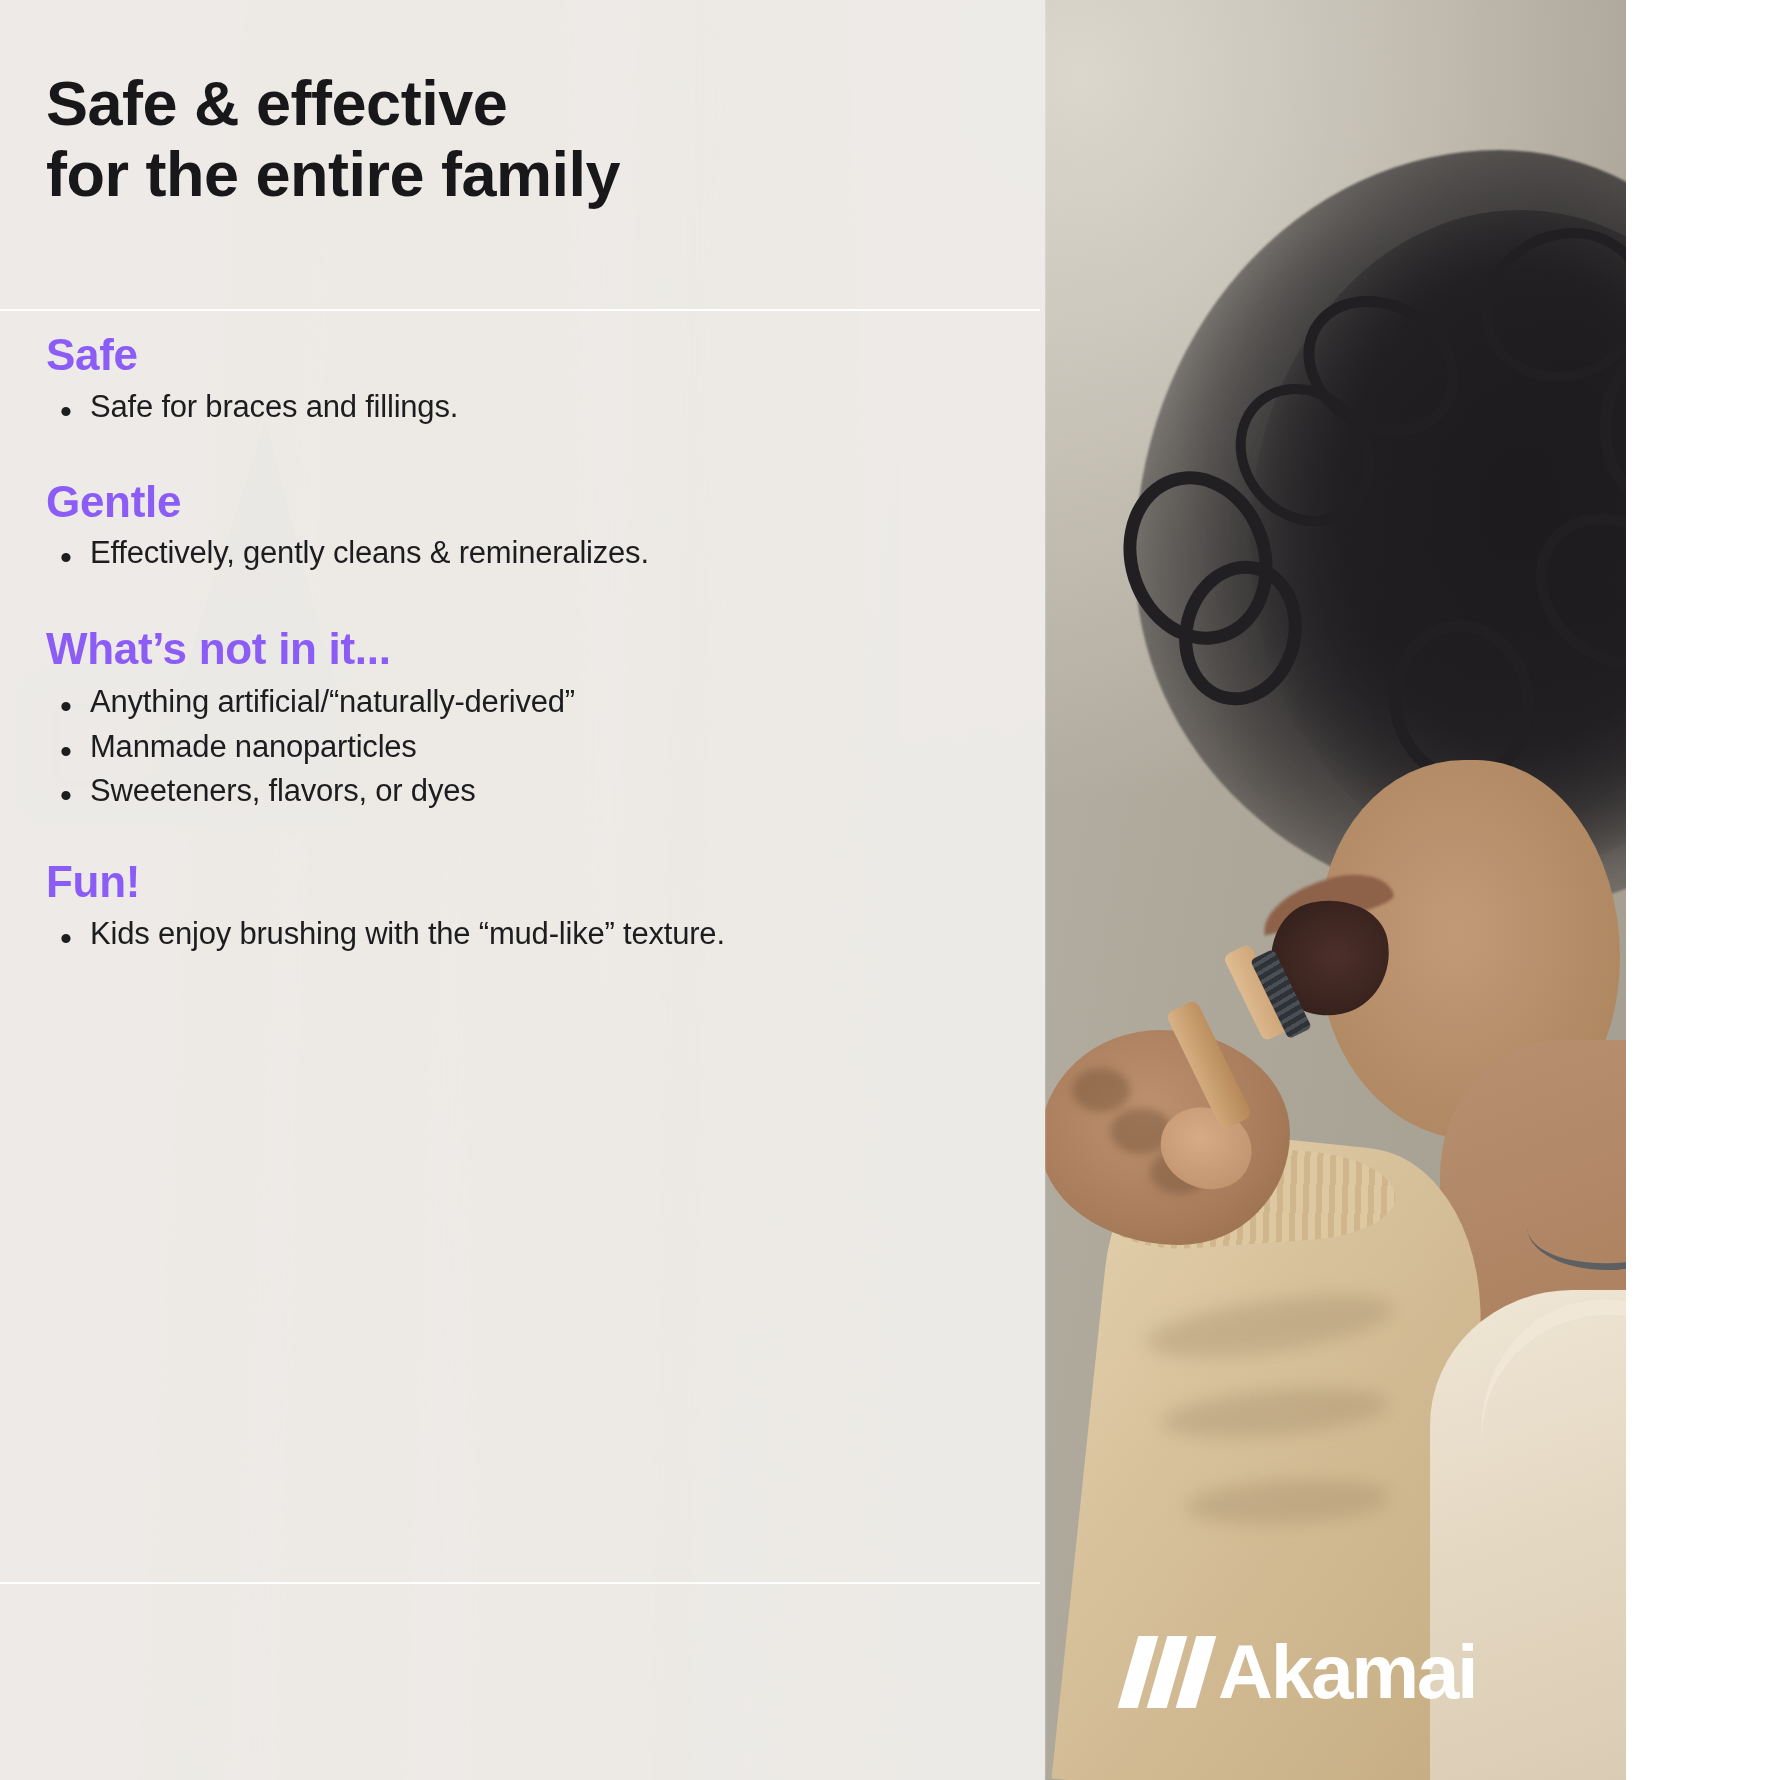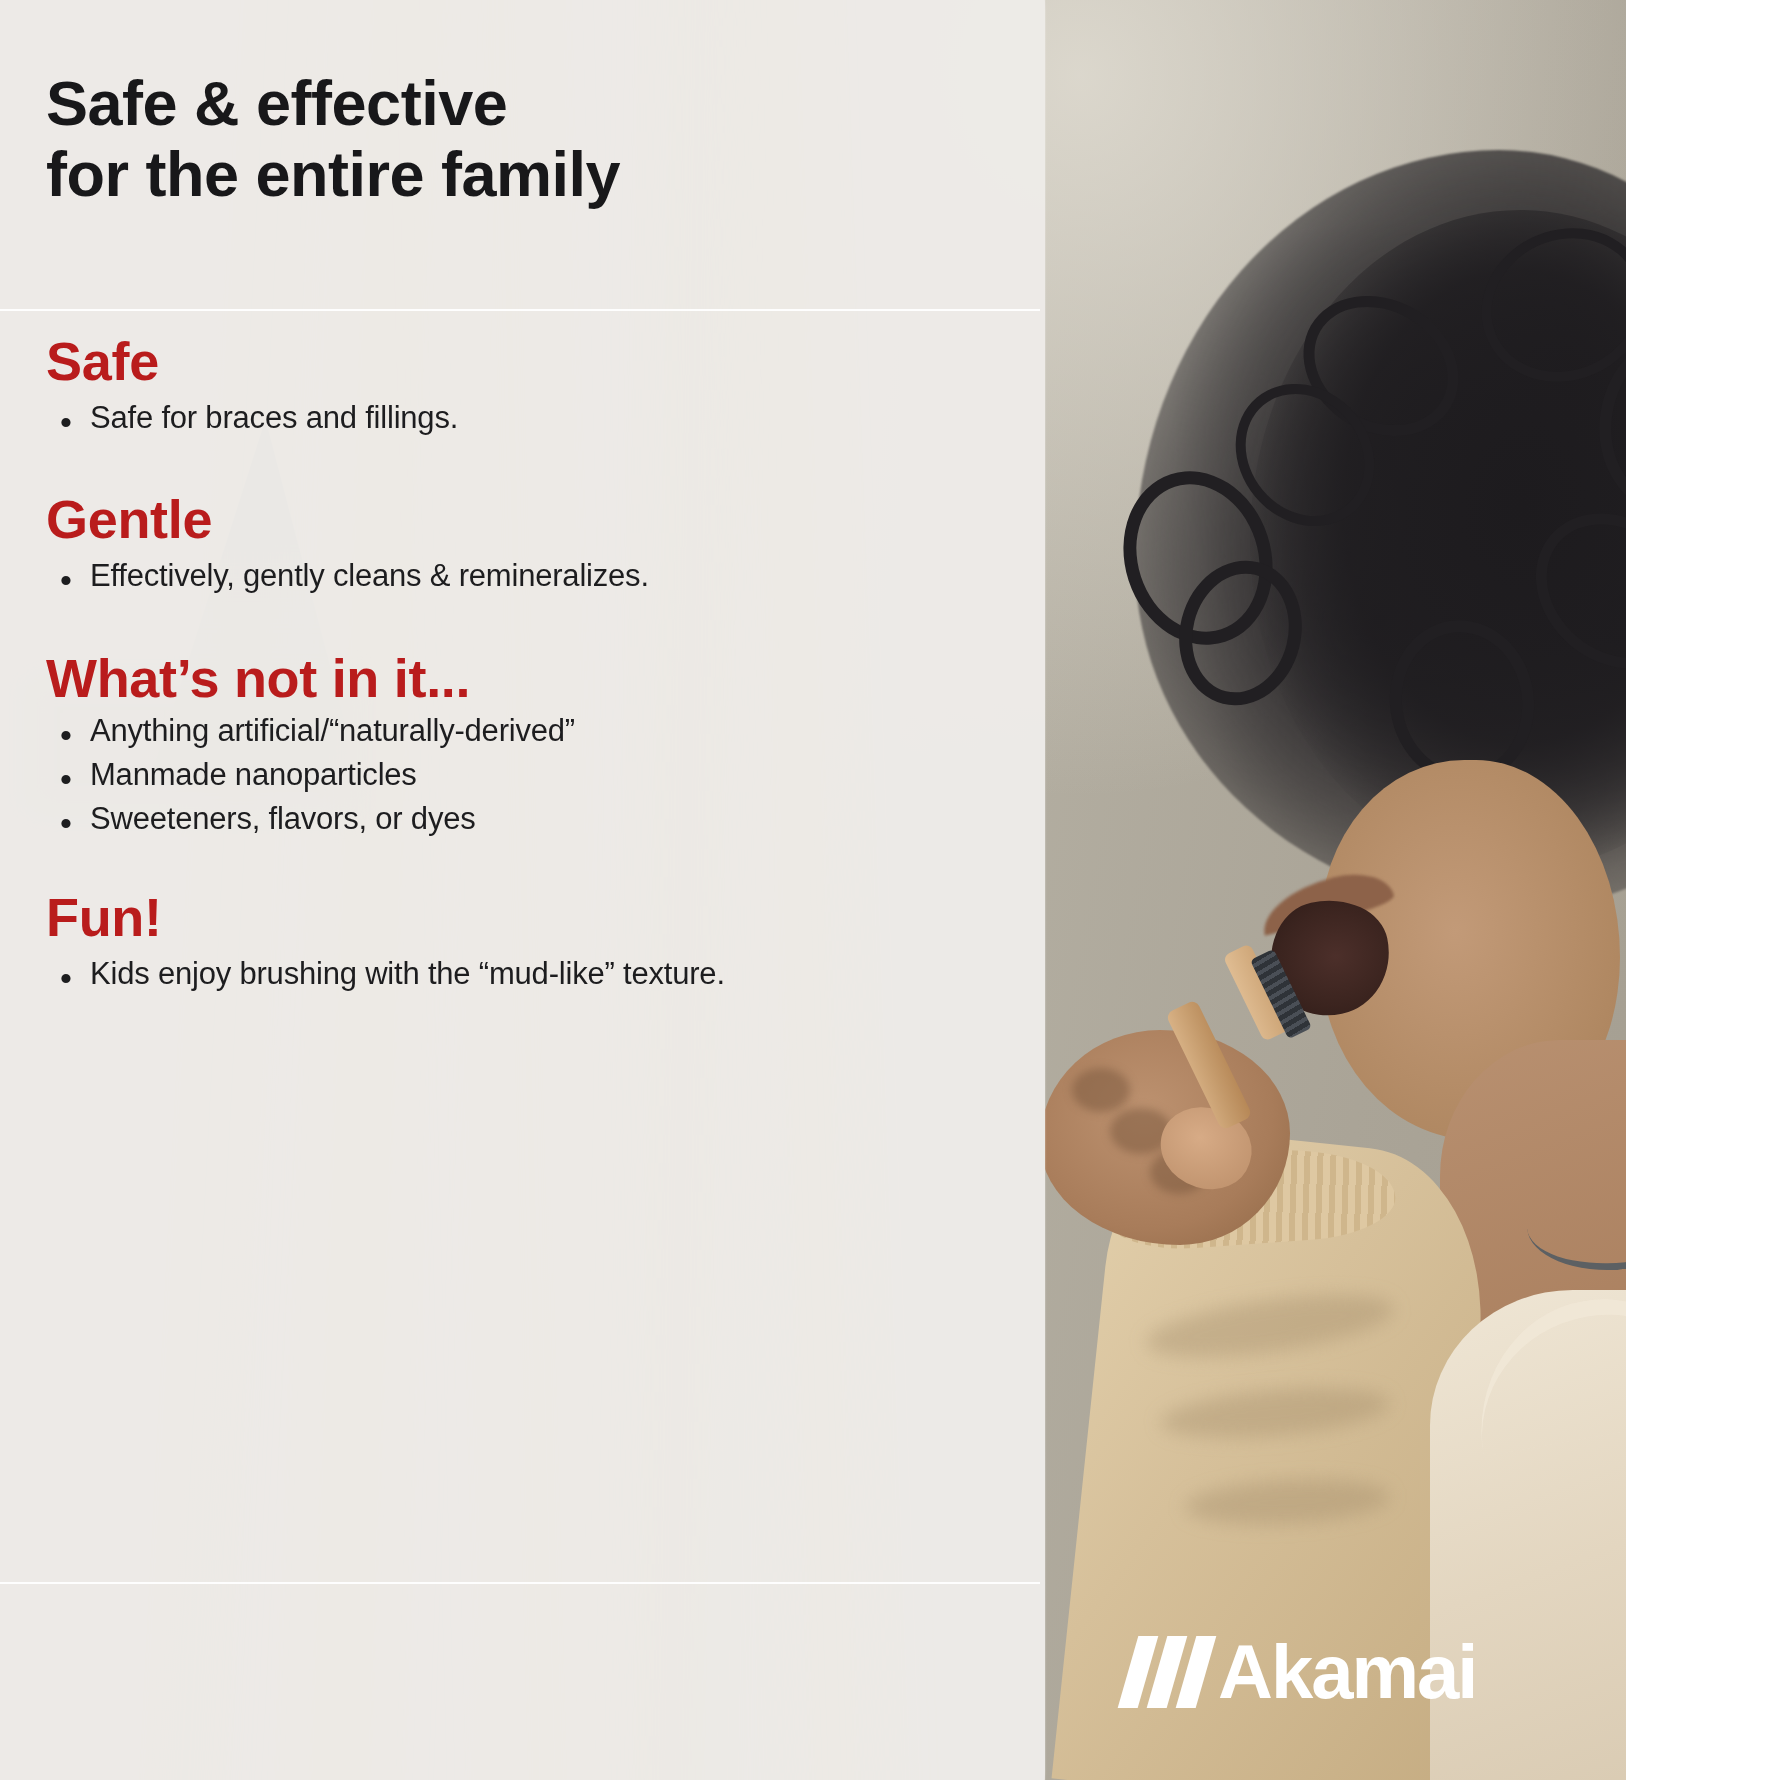--- a/index.html
+++ b/index.html
@@ -296,28 +296,28 @@
   .divider-top { top: 309px; }
   .divider-bottom { top: 1582px; }
 
   .sections {
     position: absolute;
     left: 46px; top: 330px;
     width: 990px;
   }
   .section { margin-bottom: 4px; }
   .sec-title {
-    font-size: 54px;
+    font-size: 44px;
     font-weight: bold;
     letter-spacing: -0.3px;
-    color: #b91c1c;
+    color: #8b5cf6;
     margin: 0 0 6px 0;
     line-height: 1.15;
   }
-  .sec-title.tight { margin-bottom: 2px; }
+  .sec-title.tight { margin-bottom: 8px; }
   .bullets {
     list-style: none;
     margin: 0;
     padding: 0 0 0 44px;
   }
   .bullet {
     position: relative;
     font-size: 31px;
     line-height: 1.30;
     color: #1d1d1f;

